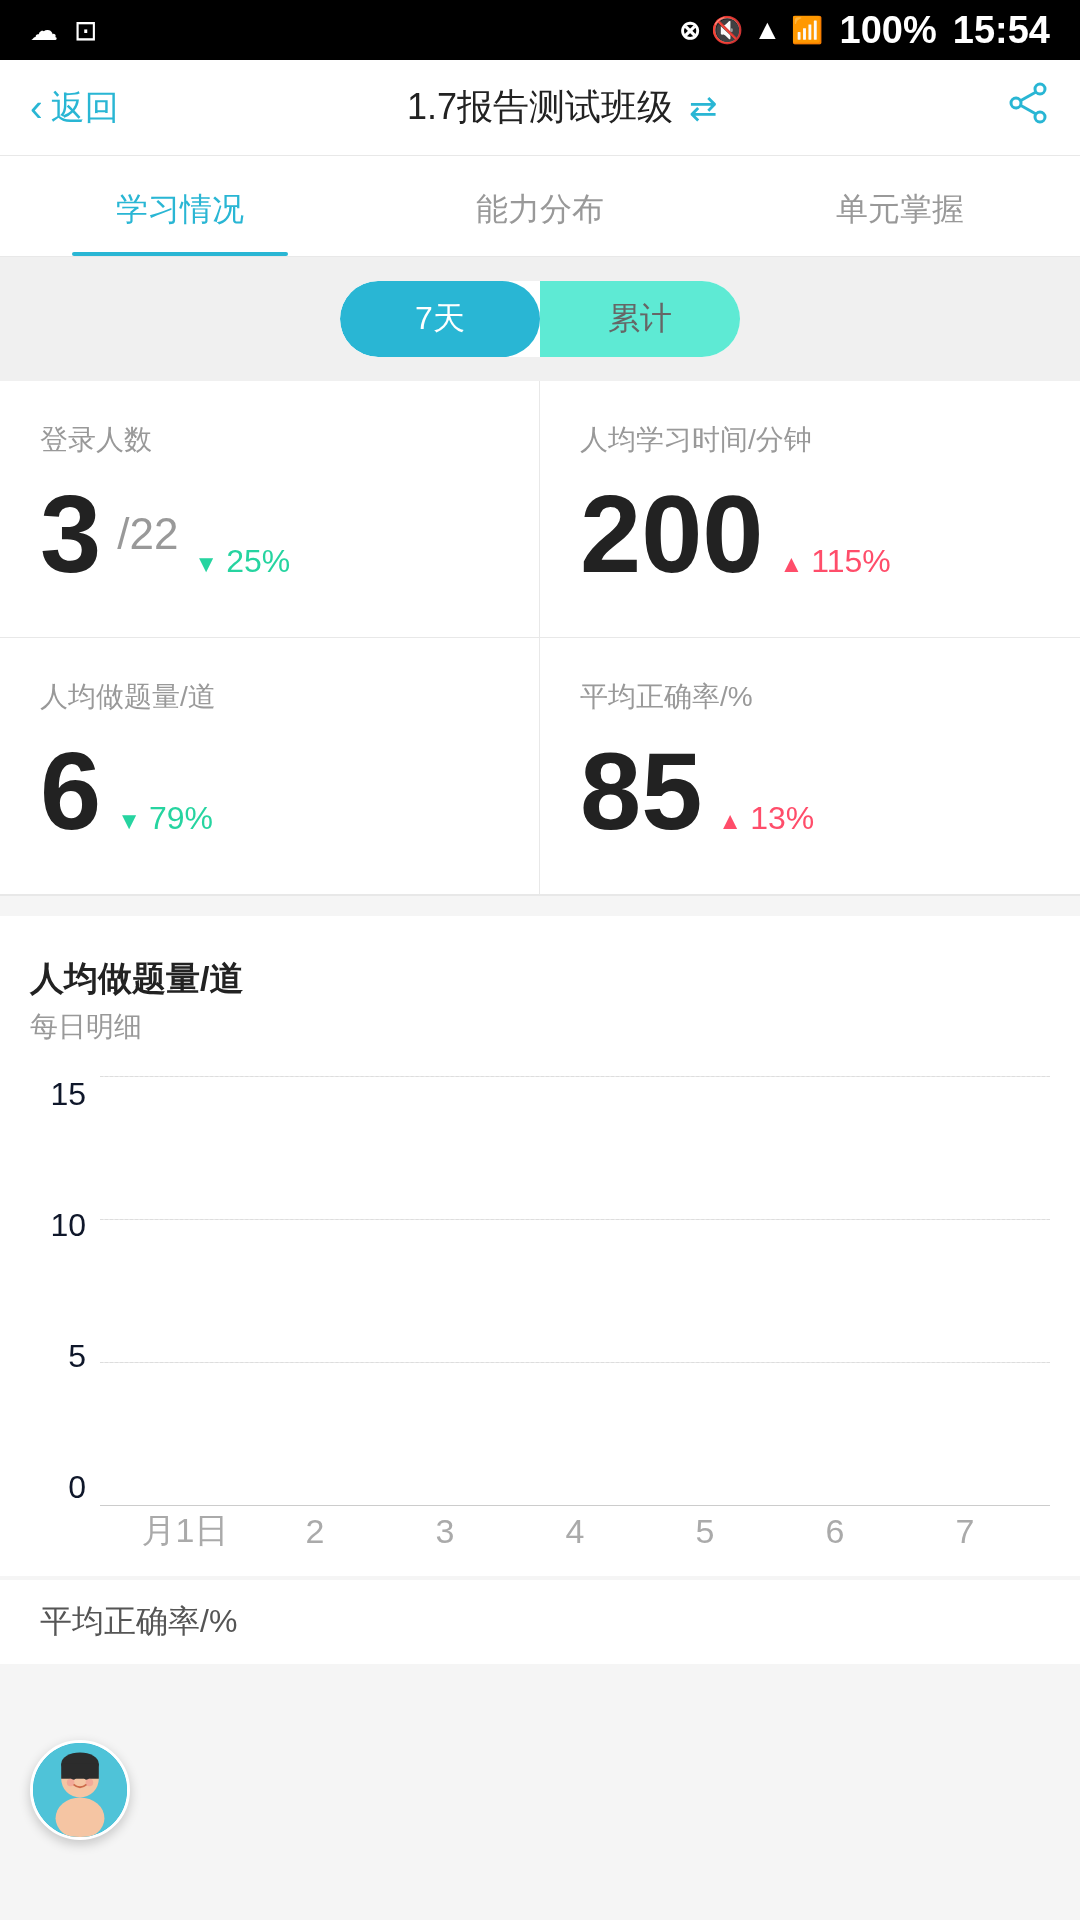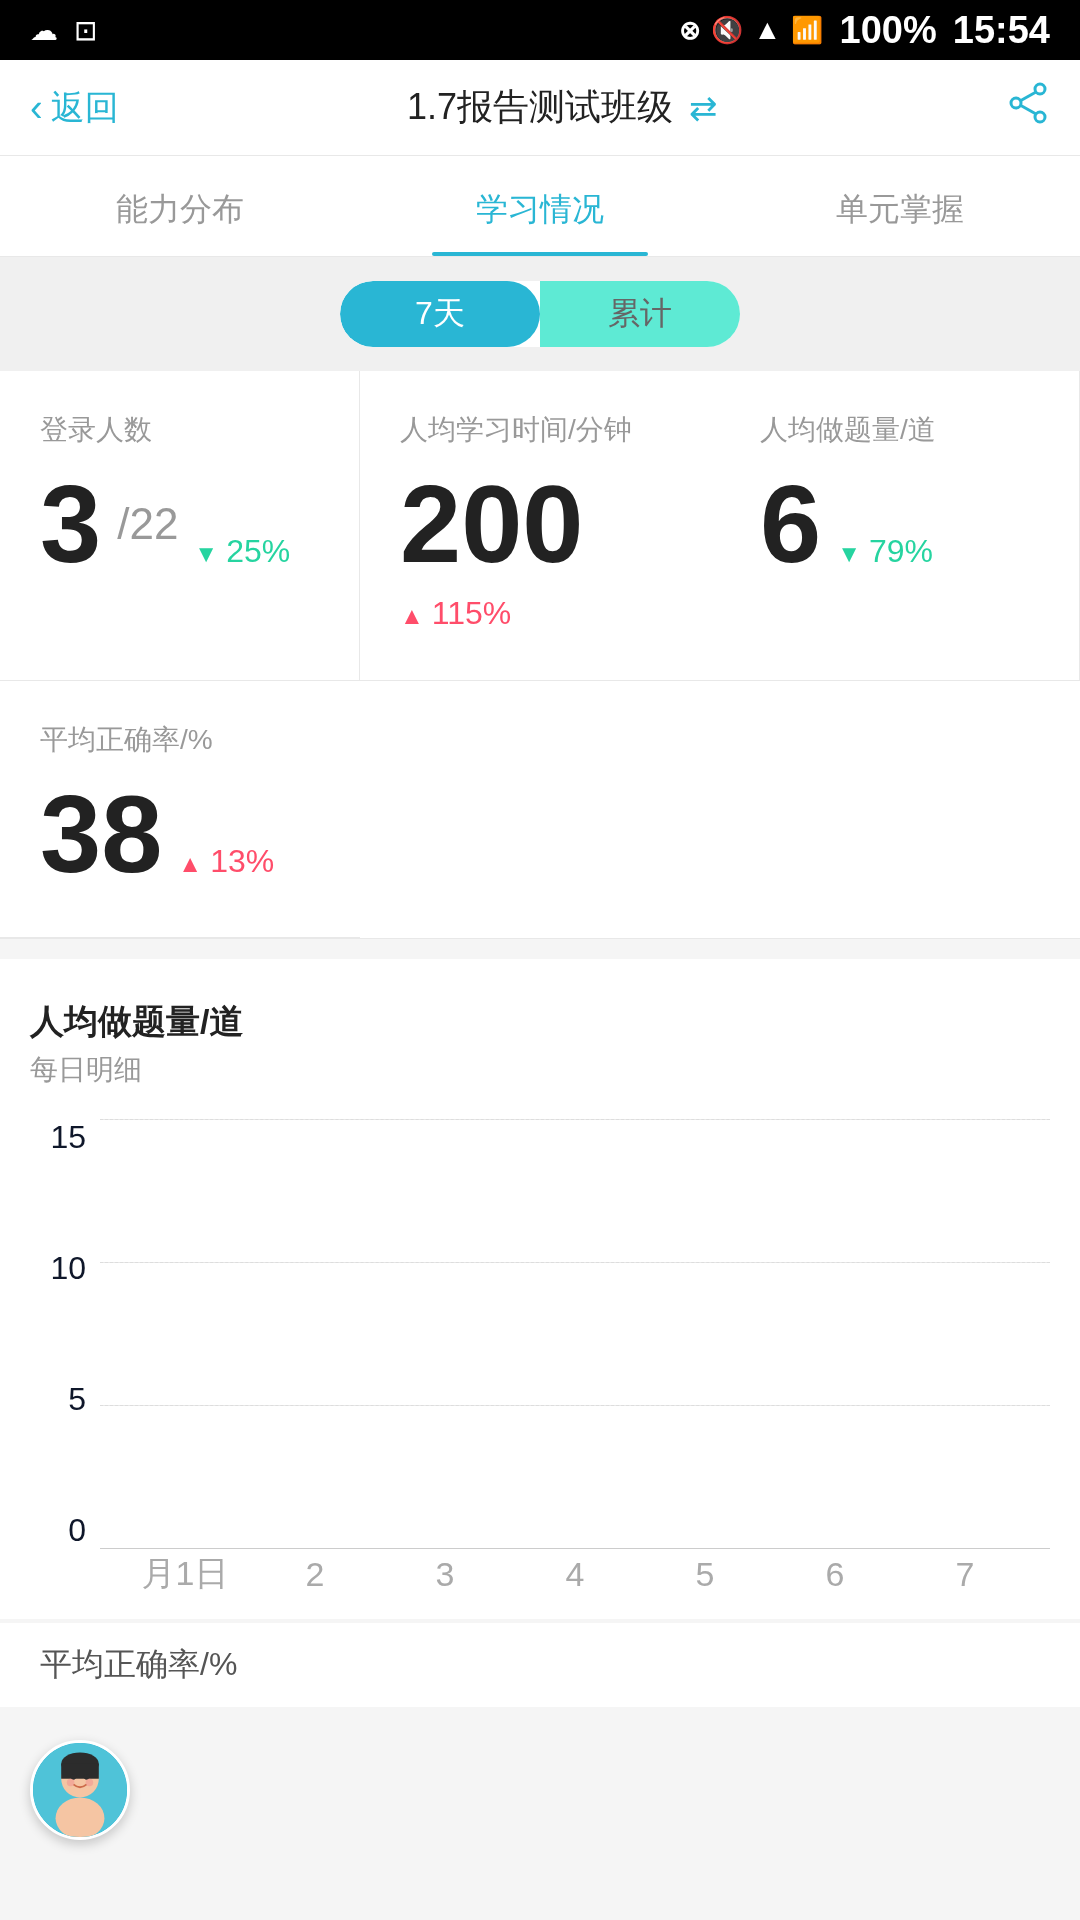--- a/index.html
+++ b/index.html
@@ -101,21 +101,21 @@
       padding: 24px 30px;
       display: flex;
       justify-content: center;
     }
     .toggle-wrapper {
       background: #fff;
       border-radius: 50px;
       display: flex;
       overflow: hidden;
       width: 400px;
-      height: 66px;
+      height: 76px;
     }
     .toggle-btn {
       flex: 1;
       display: flex;
       align-items: center;
       justify-content: center;
       font-size: 32px;
       cursor: pointer;
       transition: background 0.2s;
     }
@@ -126,21 +126,21 @@
     }
     .toggle-btn.inactive {
       color: #666;
       background: #5eead4;
     }
 
     
     .stats-grid {
       background: #fff;
       display: grid;
-      grid-template-columns: 1fr 1fr 1fr;
+      grid-template-columns: 1fr 1fr;
       border-bottom: 1px solid #e8e8e8;
     }
     .stat-cell {
       padding: 40px 40px 48px;
       border-bottom: 1px solid #e8e8e8;
     }
     .stat-cell:nth-child(odd) {
       border-right: 1px solid #e8e8e8;
     }
     .stat-label {
@@ -339,25 +339,25 @@
       <circle cx="34" cy="8" r="5" stroke="#29b6d4" stroke-width="3" fill="none"></circle>
       <circle cx="34" cy="36" r="5" stroke="#29b6d4" stroke-width="3" fill="none"></circle>
       <circle cx="10" cy="22" r="5" stroke="#29b6d4" stroke-width="3" fill="none"></circle>
       <line x1="14" y1="20" x2="30" y2="11" stroke="#29b6d4" stroke-width="3"></line>
       <line x1="14" y1="24" x2="30" y2="33" stroke="#29b6d4" stroke-width="3"></line>
     </svg>
   </div>
 </div>
 
 <div class="tabs">
+  <div class="tab-item active">
+    <span>学习情况</span>
+  </div>
   <div class="tab-item">
     <span>能力分布</span>
-  </div>
-  <div class="tab-item active">
-    <span>学习情况</span>
   </div>
   <div class="tab-item">
     <span>单元掌握</span>
   </div>
 </div>
 
 <div class="toggle-section">
   <div class="toggle-wrapper">
     <div class="toggle-btn active">
       <span>7天</span>
@@ -400,21 +400,21 @@
       <span class="stat-change down">
         <span class="arrow-down"></span>
         <span>79%</span>
       </span>
     </div>
   </div>
 
   <div class="stat-cell">
     <div class="stat-label">平均正确率/%</div>
     <div class="stat-value-row">
-      <span class="stat-main-value">38</span>
+      <span class="stat-main-value">85</span>
       <span class="stat-change up">
         <span class="arrow-up"></span>
         <span>13%</span>
       </span>
     </div>
   </div>
 </div>
 
 <div class="chart-section">
   <div class="chart-title">人均做题量/道</div>

